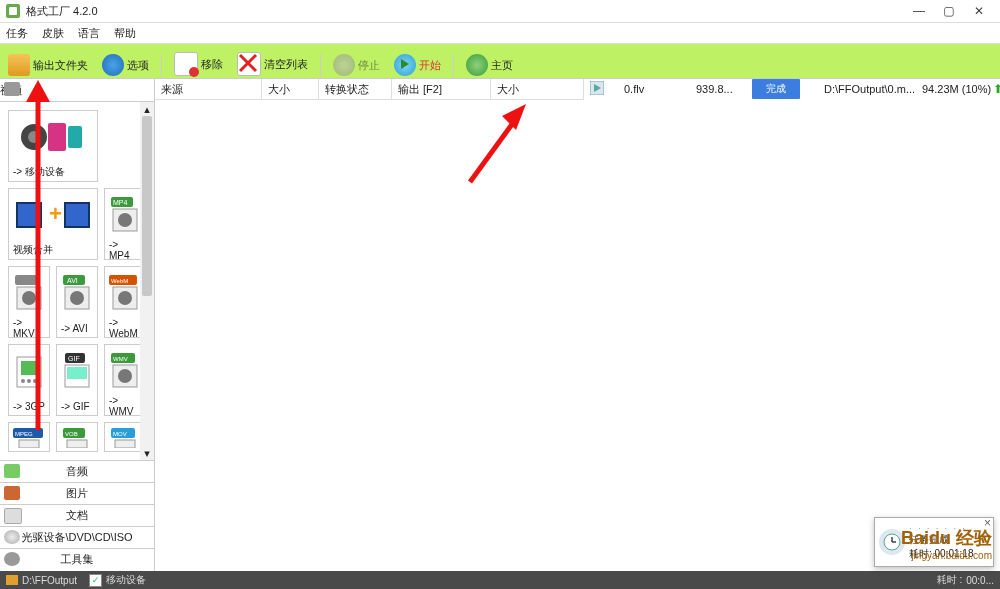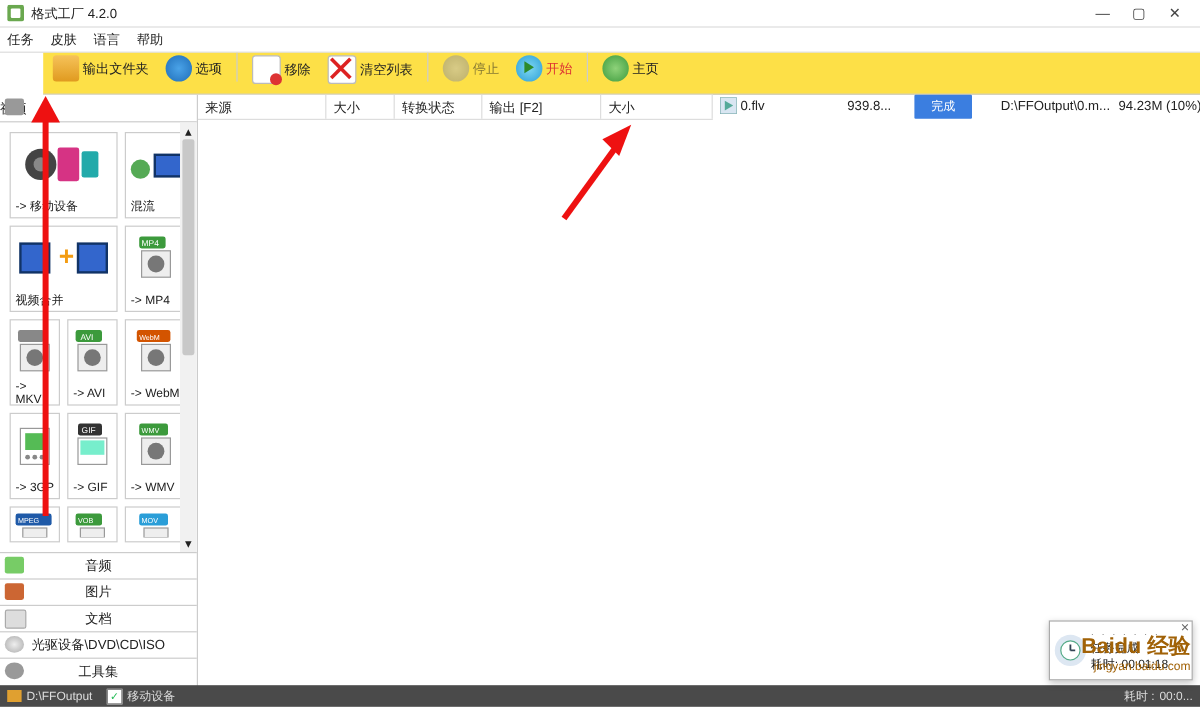--- a/index.html
+++ b/index.html
@@ -2,21 +2,21 @@
 <html><head>
 <meta charset="utf-8">
 <style>
   html,body{margin:0;padding:0;width:1000px;height:589px;font-family:"Microsoft YaHei","Segoe UI",sans-serif;font-size:11px;color:#222;overflow:hidden;background:#fff;}
   .titlebar{height:22px;display:flex;align-items:center;padding:0 6px;border-bottom:1px solid #ddd;background:#fff;}
   .titlebar .app-icon{width:14px;height:14px;margin-right:6px;}
   .titlebar .title{flex:1;}
   .winbtn{width:30px;text-align:center;font-size:12px;color:#444;}
   .menubar{height:20px;display:flex;align-items:center;padding:0 6px;gap:14px;border-bottom:1px solid #ddd;}
   .menubar span{cursor:default;}
-  .toolbar{height:34px;display:flex;align-items:flex-start;padding:0 4px;border-bottom:1px solid #ccc;gap:6px;background:#fde047;margin-left:36px;}
+  .toolbar{height:34px;display:flex;align-items:flex-end;padding:0 4px;border-bottom:1px solid #ccc;gap:6px;background:#bef264;}
   .tb-item{display:flex;align-items:center;gap:3px;padding:2px 4px;}
   .tb-icon{width:22px;height:22px;border-radius:3px;display:inline-block;}
   .tb-sep{width:1px;height:24px;background:#ccc;margin:0 2px;}
   .content{display:flex;height:calc(100% - 22px - 20px - 34px - 18px);}
   .left-panel{width:295px;border-right:1px solid #ccc;display:flex;flex-direction:column;background:#fff;position:relative;}
   .video-bar{height:22px;display:flex;align-items:center;justify-content:flex-start;border-bottom:1px solid #ccc;position:relative;}
   .video-bar .film-ic{position:absolute;left:4px;top:3px;width:16px;height:14px;background:#999;border-radius:2px;}
   .grid-scroll{flex:0 0 358px;overflow:hidden;border-bottom:1px solid #ccc;position:relative;}
   .grid{display:grid;grid-template-columns:repeat(3,1fr);gap:6px;padding:8px 8px 0 8px;}
   .grid-item{border:1px solid #ccc;height:72px;background:#fff;position:relative;display:flex;flex-direction:column;box-sizing:border-box;}
@@ -119,29 +119,20 @@
           <div class="thumb">
             <svg width="70" height="40">
                 <circle cx="16" cy="20" r="13" fill="#444"></circle>
                 <circle cx="16" cy="20" r="6" fill="#888"></circle>
                 <rect x="30" y="6" width="18" height="28" rx="2" fill="#d63384"></rect>
                 <rect x="50" y="9" width="14" height="22" rx="2" fill="#2aa"></rect>
               </svg>
           </div>
           <div class="label">-&gt;  移动设备</div>
         </div>
-        <div class="grid-item">
-          <div class="thumb">
-            <svg width="50" height="36">
-                <circle cx="12" cy="22" r="8" fill="#5a5"></circle>
-                <rect x="24" y="10" width="22" height="18" fill="#36c" stroke="#136" stroke-width="2"></rect>
-              </svg>
-          </div>
-          <div class="label">混流</div>
-        </div>
 
         <div class="grid-item" style="grid-column:span 2;">
           <div class="thumb">
             <svg width="80" height="36">
                 <rect x="4" y="6" width="24" height="24" fill="#36c" stroke="#136" stroke-width="2"></rect>
                 <text x="36" y="24" font-size="22" fill="#f39c12" font-weight="bold">+</text>
                 <rect x="52" y="6" width="24" height="24" fill="#36c" stroke="#136" stroke-width="2"></rect>
               </svg>
           </div>
           <div class="label">视频合并</div>
@@ -284,21 +275,21 @@
 
   <div class="right-panel">
     <div class="list-head">
       <div class="lh-cell" style="width:94px;">来源</div>
       <div class="lh-cell" style="width:44px;">大小</div>
       <div class="lh-cell" style="width:60px;">转换状态</div>
       <div class="lh-cell" style="width:86px;">输出 [F2]</div>
       <div class="lh-cell" style="width:80px;">大小</div>
     </div>
     <div class="list-row">
-      <div class="lr-cell" style="width:94px;gap:3px;">
+      <div class="lr-cell" style="width:94px;gap:20px;">
         <span><svg width="14" height="14">
               <rect width="14" height="14" fill="#d9e6f2" stroke="#7aa"></rect>
               <polygon points="4,3 11,7 4,11" fill="#5a9"></polygon>
             </svg></span>
         <span>0.flv</span>
       </div>
       <div class="lr-cell" style="width:44px;">939.8...</div>
       <div class="lr-cell" style="width:60px;">
           <span class="status-chip">完成</span>
         </div>

